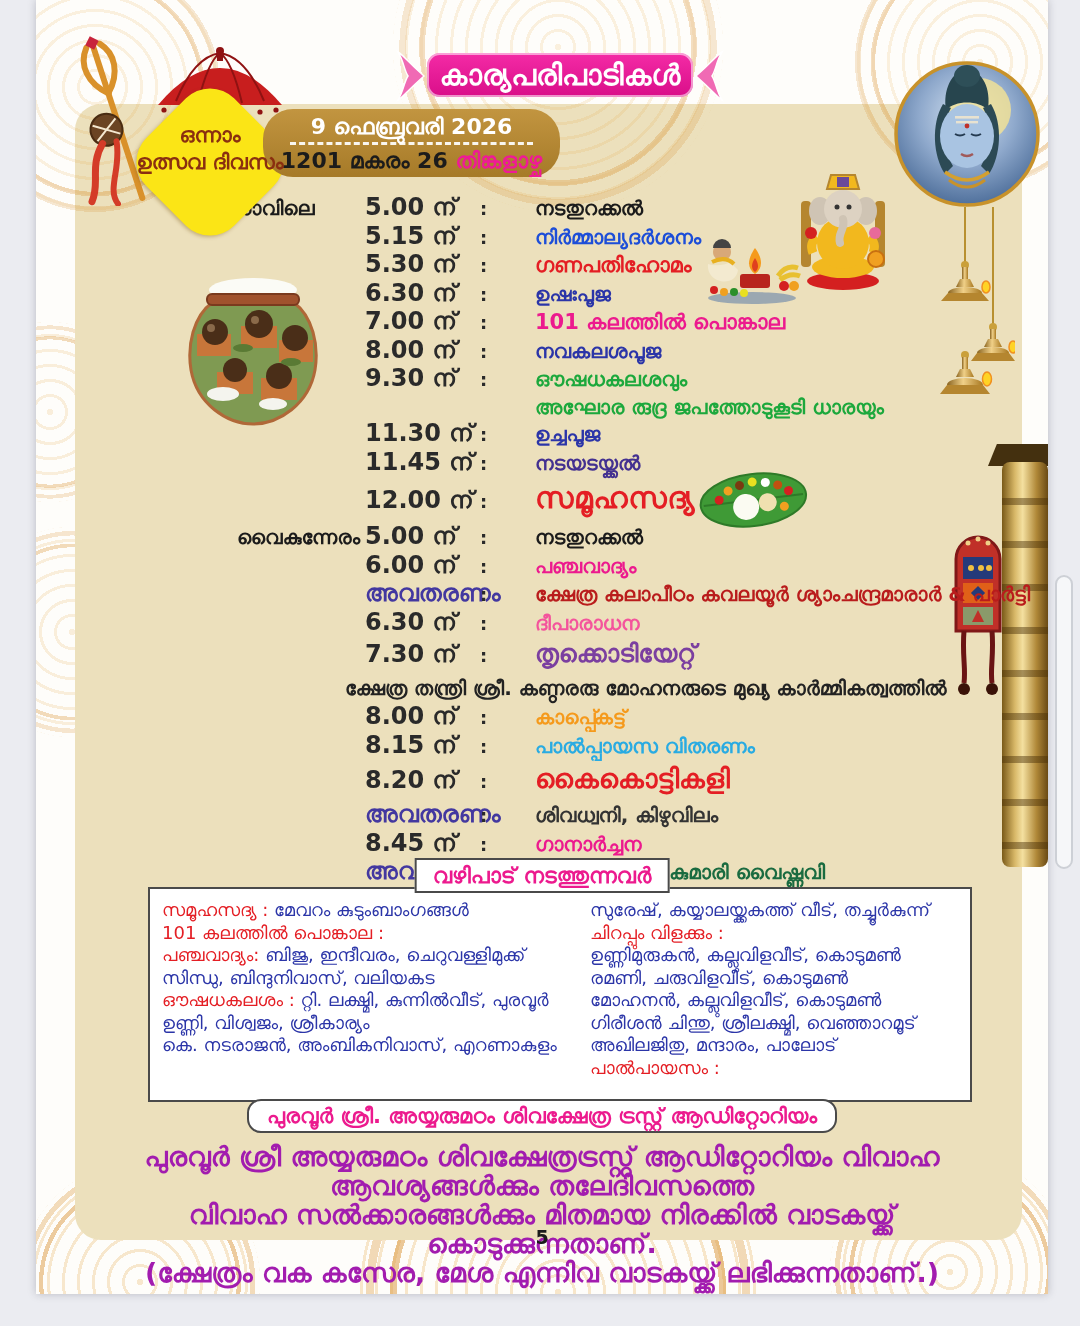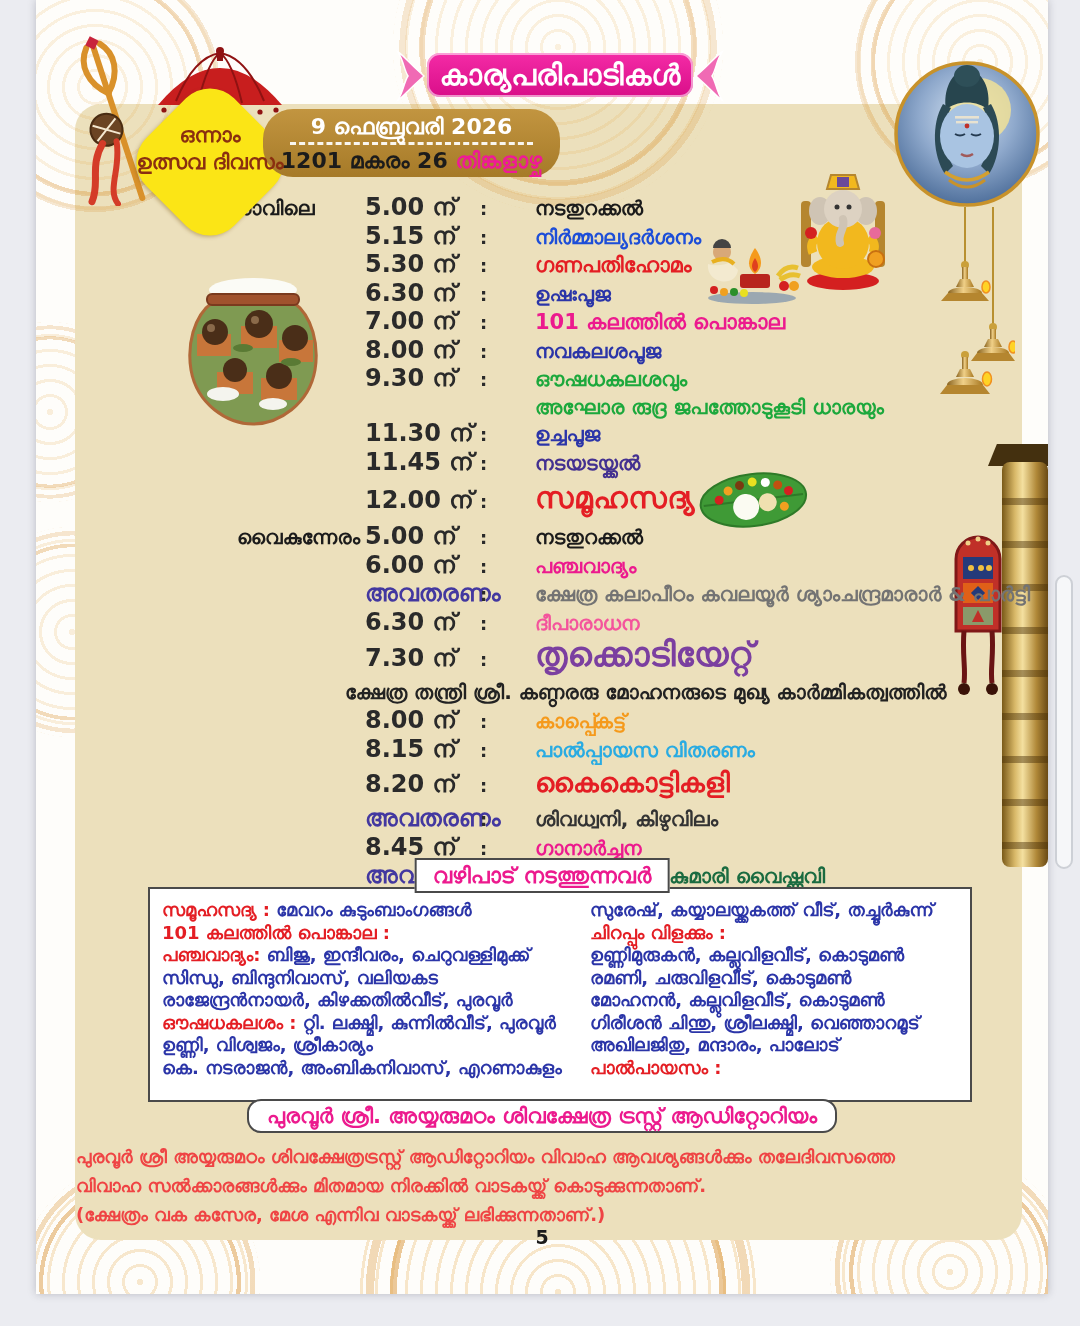--- a/index.html
+++ b/index.html
@@ -33,41 +33,41 @@
   .date-m .weekday{color:#ef1a96;margin-left:0;}
   
   .sched{position:absolute;left:201px;top:194px;width:772px;z-index:4;}
   .srow{display:flex;align-items:baseline;min-height:26.5px;line-height:26.5px;}
   .ssession{width:128px;font-weight:700;color:#1b1b1b;font-size:20px;flex:none;}
   .stime{width:115px;font-weight:700;color:#2a2a2a;font-size:24px;flex:none;}
   .stime.avlabel{color:#4338a0;}
   .ssep{width:55px;font-weight:700;color:#2a2a2a;font-size:18px;flex:none;}
   .sevent{font-weight:700;font-size:20px;white-space:nowrap;}
   .srow.bold .sevent{font-size:21px;}
-  .srow.lg{min-height:34px;line-height:34px}.srow.lg .sevent{font-size:34px;}
+  .srow.lg{min-height:34px;line-height:34px}.srow.lg .sevent{font-size:25px;}
   .srow.xl{min-height:42px;line-height:42px}.srow.xl .sevent{font-size:30px;letter-spacing:.5px;}
   .srow.xl2{min-height:38px;line-height:38px}.srow.xl2 .sevent{font-size:27px;}
   .srow.note{min-height:30px;line-height:30px;}
   .snote{margin-left:108px;font-weight:700;font-size:20px;white-space:nowrap;}
   
   .vz-header{position:absolute;left:50%;transform:translateX(-50%);top:858px;z-index:6;background:#fff;
       border:2px solid #4a4a4a;padding:3px 16px;color:#ec1a8e;font-weight:700;font-size:22px;white-space:nowrap;}
   .vz-box{position:absolute;left:112px;top:887px;width:824px;height:215px;background:#fff;border:2px solid #4a4a4a;
       z-index:5;box-sizing:border-box;padding:10px 0 0 12px;}
   .vz-col{position:absolute;top:10px;}
   .vz-col.left{left:12px;width:420px;}
   .vz-col.right{left:440px;width:375px;}
-  .vline{font-size:18px;font-weight:700;line-height:22.5px;white-space:nowrap;}
+  .vline{font-size:18px;font-weight:400;line-height:22.5px;white-space:nowrap;}
   .vlabel{color:#e41e24;}
   .vtext{color:#2b35a8;}
   
   .aud-box{position:absolute;left:50%;transform:translateX(-50%);top:1099px;z-index:5;background:#fff;
       border:2px solid #4a4a4a;border-radius:14px;padding:3px 18px;color:#ec1a8e;font-weight:700;font-size:21px;white-space:nowrap;}
-  .flines{position:absolute;left:40px;top:1142px;width:932px;z-index:5;text-align:left;color:#ef4444;
-      font-weight:600;font-size:18px;line-height:29px;}
+  .flines{position:absolute;left:40px;top:1142px;width:932px;z-index:5;text-align:center;color:#a21caf;
+      font-weight:600;font-size:27px;line-height:29px;}
   .pagenum{position:absolute;left:0;top:1226px;width:1012px;text-align:center;z-index:5;
       color:#1b1b1b;font-size:19px;font-weight:600;}
   
   .art{position:absolute;z-index:4;}
   .shiva{position:absolute;left:857px;top:60px;width:148px;height:148px;z-index:5;}
   .pole{position:absolute;left:966px;top:462px;width:46px;height:405px;z-index:4;border-radius:8px;
       background:
         repeating-linear-gradient(180deg, rgba(0,0,0,0) 0 36px, rgba(70,45,5,.45) 36px 43px),
         linear-gradient(90deg,#7a5a18,#d8b868 28%,#f4e0a0 45%,#b08838 75%,#6a4a14);}
   .pole-cap{position:absolute;left:952px;top:444px;width:74px;height:22px;z-index:4;background:#44300f;
@@ -392,21 +392,21 @@
         <div class="srow ">
           <span class="ssession"></span>
           <span class="stime">6.00 ന്</span>
           <span class="ssep">:</span>
           <span class="sevent" style="color: rgb(236, 26, 142);">പഞ്ചവാദ്യം</span>
         </div>
         <div class="srow avataranam">
           <span class="ssession"></span>
           <span class="stime avlabel">അവതരണം</span>
           <span class="ssep">:</span>
-          <span class="sevent" style="color: #737373;">ക്ഷേത്ര കലാപീഠം കവലയൂർ ശ്യാംചന്ദ്രമാരാർ  &amp; പാർട്ടി</span>
+          <span class="sevent" style="color: #b91c1c;">ക്ഷേത്ര കലാപീഠം കവലയൂർ ശ്യാംചന്ദ്രമാരാർ  &amp; പാർട്ടി</span>
         </div>
         <div class="srow ">
           <span class="ssession"></span>
           <span class="stime">6.30 ന്</span>
           <span class="ssep">:</span>
           <span class="sevent" style="color: rgb(244, 84, 156);">ദീപാരാധന</span>
         </div>
         <div class="srow lg">
           <span class="ssession"></span>
           <span class="stime">7.30 ന്</span>
@@ -460,21 +460,20 @@
         </div>
       </div>
 
     <div class="vz-header">വഴിപാട് നടത്തുന്നവർ</div>
     <div class="vz-box">
       <div class="vz-col left">
           <div class="vline"><span class="vlabel">സമൂഹസദ്യ : </span><span class="vtext">മേവറം കുടുംബാംഗങ്ങൾ</span></div>
           <div class="vline"><span class="vlabel">101 കലത്തിൽ പൊങ്കാല :</span></div>
           <div class="vline"><span class="vlabel">പഞ്ചവാദ്യം: </span><span class="vtext">ബിജു, ഇന്ദീവരം, ചെറുവള്ളിമുക്ക്</span></div>
           <div class="vline"><span class="vtext">സിന്ധു, ബിന്ദുനിവാസ്, വലിയകട</span></div>
-          <div class="vline"><span class="vtext">രാജേന്ദ്രൻനായർ, കിഴക്കതിൽവീട്, പുരവൂർ</span></div>
           <div class="vline"><span class="vlabel">ഔഷധകലശം : </span><span class="vtext">റ്റി. ലക്ഷ്മി, കുന്നിൽവീട്, പുരവൂർ</span></div>
           <div class="vline"><span class="vtext">ഉണ്ണി, വിശ്വജം, ശ്രീകാര്യം</span></div>
           <div class="vline"><span class="vtext">കെ. നടരാജൻ, അംബികനിവാസ്, എറണാകുളം</span></div>
         </div>
       <div class="vz-col right">
           <div class="vline"><span class="vtext">സുരേഷ്, കയ്യാലയ്ക്കകത്ത് വീട്, തച്ചൂർകുന്ന്</span></div>
           <div class="vline"><span class="vlabel">ചിറപ്പും വിളക്കും :</span></div>
           <div class="vline"><span class="vtext">ഉണ്ണിമുരുകൻ, കല്ലുവിളവീട്, കൊടുമൺ</span></div>
           <div class="vline"><span class="vtext">രമണി, ചരുവിളവീട്, കൊടുമൺ</span></div>
           <div class="vline"><span class="vtext">മോഹനൻ, കല്ലുവിളവീട്, കൊടുമൺ</span></div>

